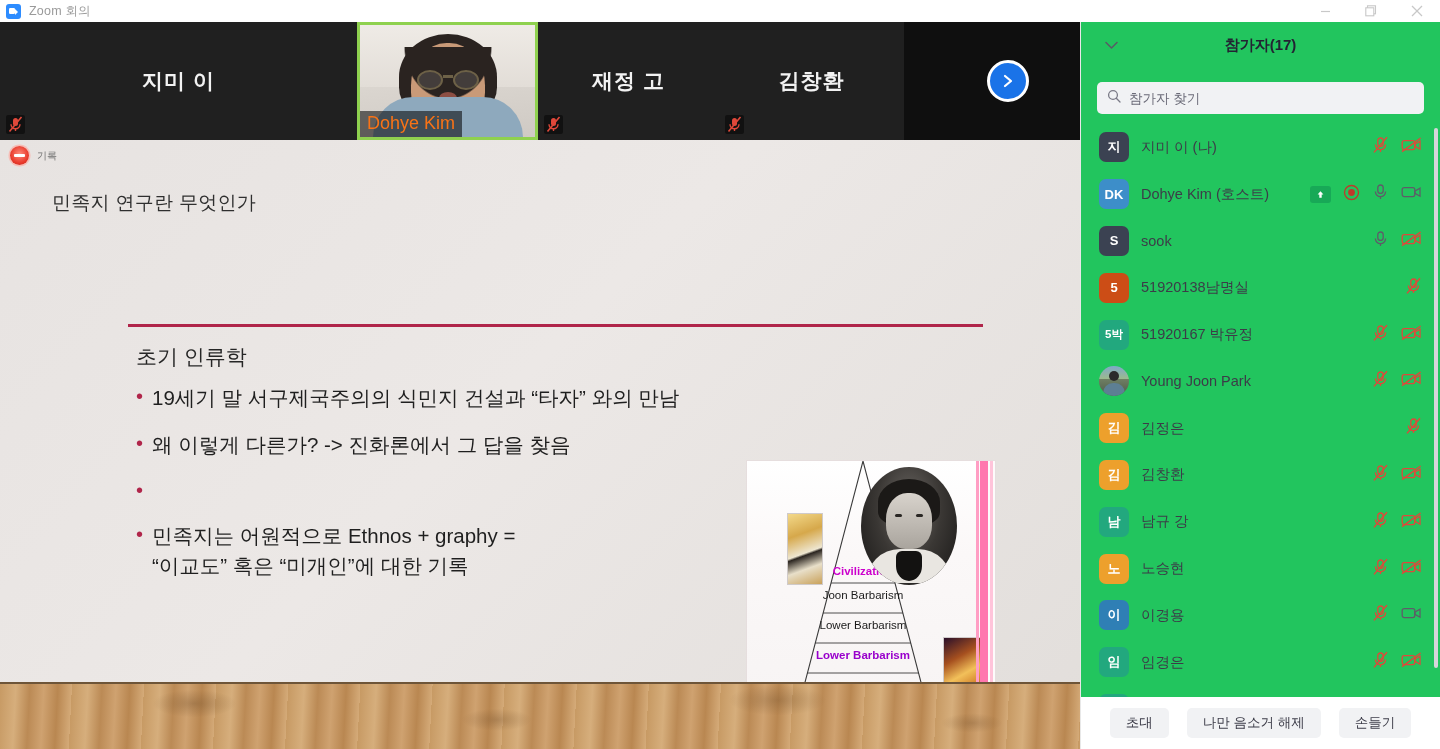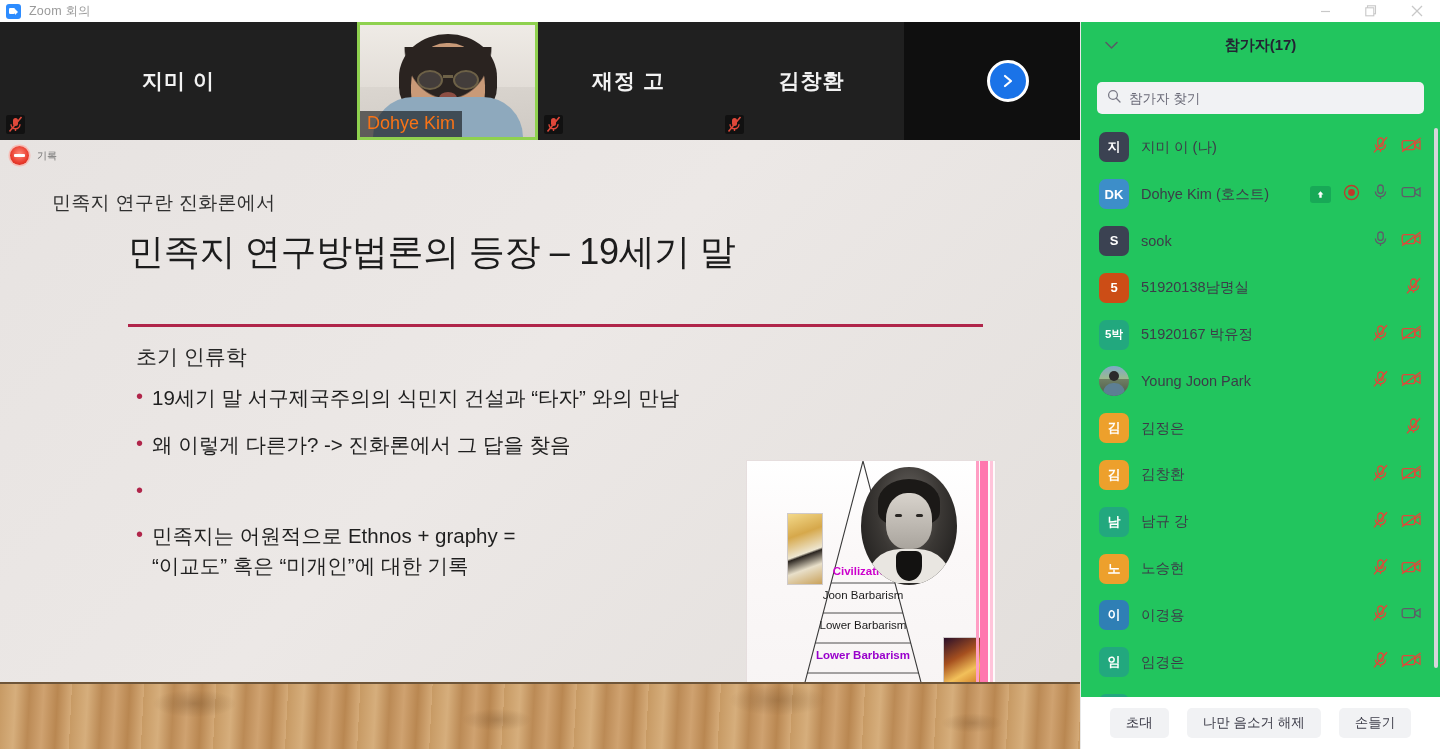--- a/index.html
+++ b/index.html
@@ -370,22 +370,21 @@
     </div>
   </div>
 
   <div id="share">
 
     <div id="rec-indicator">
       <span class="rec-dot"></span>
       <span id="rec-label">기록</span>
     </div>
 
-    <div id="slide-kicker">민족지 연구란 진화론에서</div>
-    <div id="slide-title">민족지 연구방법론의 등장 – 19세기 말</div>
+    <div id="slide-kicker">민족지 연구란 무엇인가</div>
     <div id="title-rule"></div>
     <div id="slide-sub">초기 인류학</div>
 
     <div id="bullets">
       <div class="bullet">
         <span class="dot">•</span>
         <span class="txt">19세기 말 서구제국주의의 식민지 건설과 “타자” 와의 만남</span>
       </div>
       <div class="bullet">
         <span class="dot">•</span>

